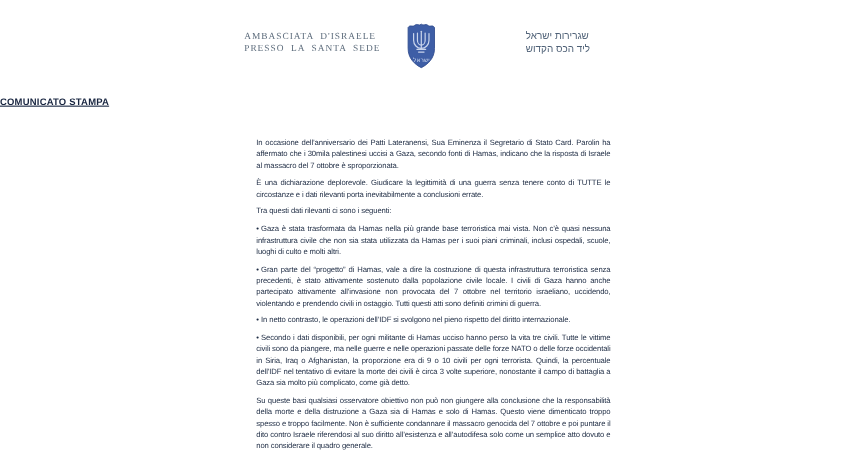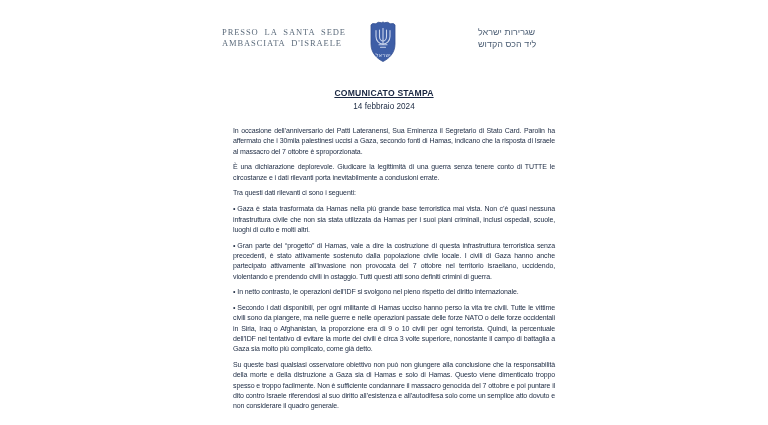--- a/index.html
+++ b/index.html
@@ -48,21 +48,21 @@
     top: 19px;
     width: 32px;
     height: 44px;
   }
   
   .title-block {
     position: absolute;
     left: 0;
     top: 82px;
     width: 768px;
-    text-align: center;
+    text-align: left;
     color: #182540;
   }
   .doc-title {
     display: inline-block;
     font-size: 8.6px;
     font-weight: bold;
     letter-spacing: 0.2px;
     text-decoration: underline;
   }
   .doc-date {
@@ -88,22 +88,22 @@
   .bullet-marker {
     margin-right: 2px;
   }
 </style>
 </head>
 <body>
 
 <div class="page">
 
   <div class="letterhead-left">
+    <div>AMBASCIATA D'ISRAELE</div>
     <div>PRESSO LA SANTA SEDE</div>
-    <div>AMBASCIATA D'ISRAELE</div>
   </div>
 
   <div class="emblem">
     <svg width="32" height="44" viewBox="0 0 32 44" xmlns="http://www.w3.org/2000/svg">
       <path d="M4,6 C6,3 8,6 10,4 C12,2 14,5 16,3 C18,5 20,2 22,4 C24,6 26,3 28,6
                L28,25 C28,34 22,39.5 16,42.5 C10,39.5 4,34 4,25 Z" fill="#3e5ea6" stroke="#334f90" stroke-width="0.8"></path>
       <g fill="none" stroke="#c9d4ec" stroke-width="1.1" stroke-linecap="round">
         <path d="M16,9.5 L16,25.5"></path>
         <path d="M9,11.5 L9,17.5 A7,7.5 0 0 0 23,17.5 L23,11.5"></path>
         <path d="M12.5,11 L12.5,17.5 A3.5,4.5 0 0 0 19.5,17.5 L19.5,11"></path>
@@ -114,21 +114,20 @@
     </svg>
   </div>
 
   <div class="letterhead-right">
     <div>שגרירות ישראל</div>
     <div>ליד הכס הקדוש</div>
   </div>
 
   <div class="title-block">
     <div><span class="doc-title">COMUNICATO STAMPA</span></div>
-    <div class="doc-date">14 febbraio 2024</div>
   </div>
 
   <div class="body-text">
     <p>In occasione dell’anniversario dei Patti Lateranensi, Sua Eminenza il Segretario di Stato Card. Parolin ha affermato che i 30mila palestinesi uccisi a Gaza, secondo fonti di Hamas, indicano che la risposta di Israele al massacro del 7 ottobre è sproporzionata.</p>
     <p>È una dichiarazione deplorevole. Giudicare la legittimità di una guerra senza tenere conto di TUTTE le circostanze e i dati rilevanti porta inevitabilmente a conclusioni errate.</p>
     <p>Tra questi dati rilevanti ci sono i seguenti:</p>
 
     <p><span class="bullet-marker">•</span><span>Gaza è stata trasformata da Hamas nella più grande base terroristica mai vista. Non c’è quasi nessuna infrastruttura civile che non sia stata utilizzata da Hamas per i suoi piani criminali, inclusi ospedali, scuole, luoghi di culto e molti altri.</span></p>
     <p><span class="bullet-marker">•</span><span>Gran parte del “progetto” di Hamas, vale a dire la costruzione di questa infrastruttura terroristica senza precedenti, è stato attivamente sostenuto dalla popolazione civile locale. I civili di Gaza hanno anche partecipato attivamente all’invasione non provocata del 7 ottobre nel territorio israeliano, uccidendo, violentando e prendendo civili in ostaggio. Tutti questi atti sono definiti crimini di guerra.</span></p>
     <p><span class="bullet-marker">•</span><span>In netto contrasto, le operazioni dell’IDF si svolgono nel pieno rispetto del diritto internazionale.</span></p>

